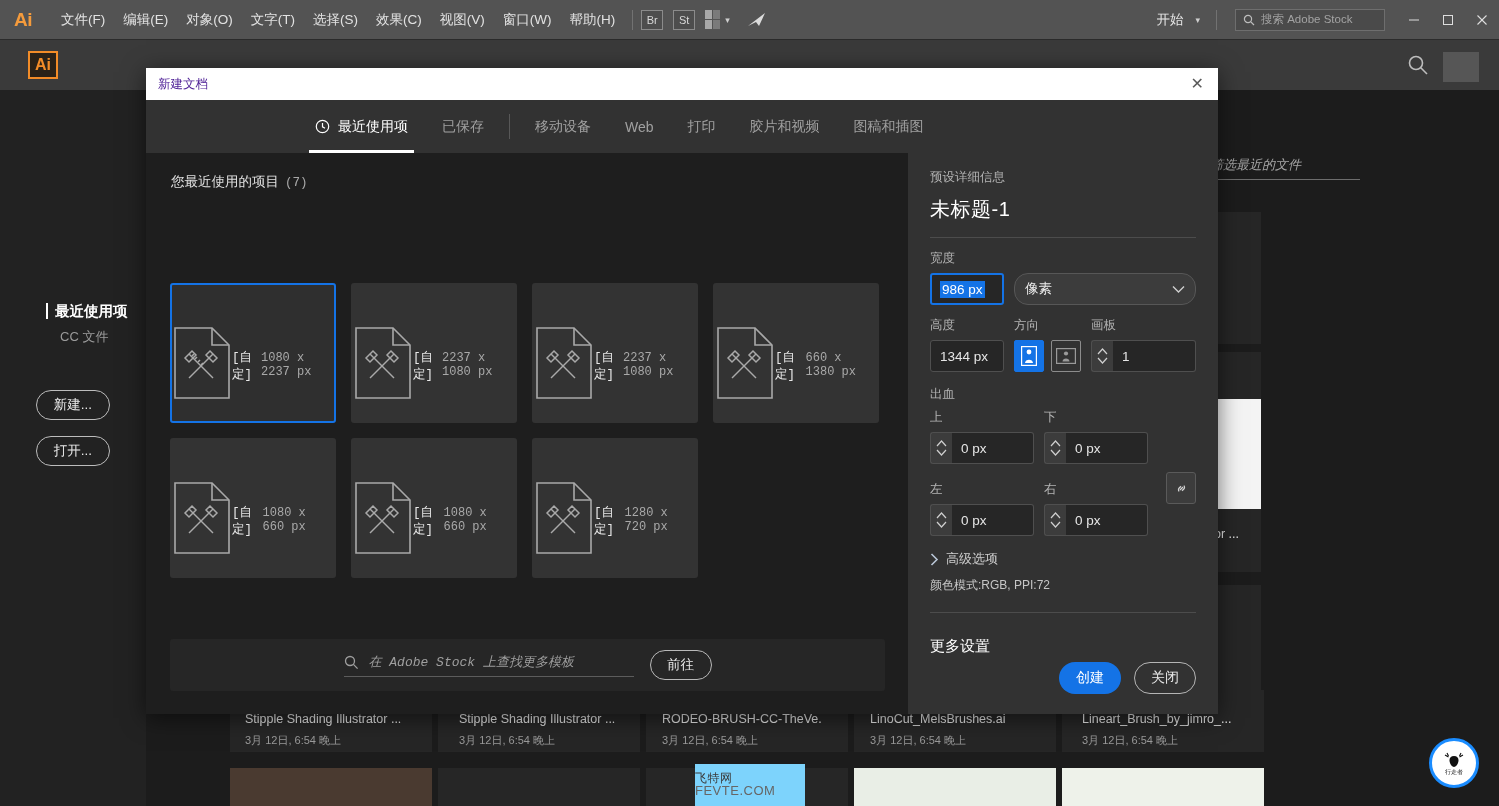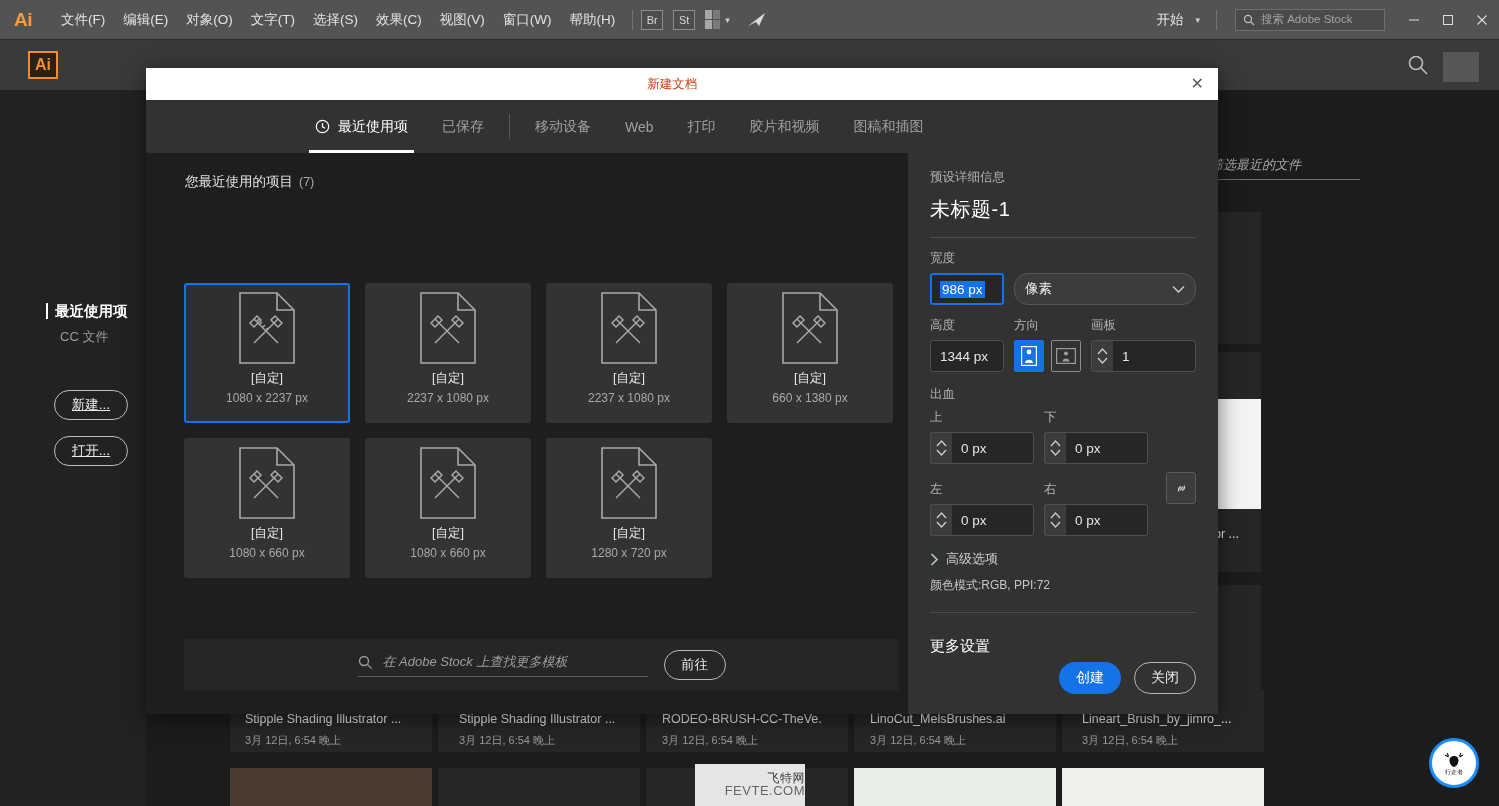--- a/index.html
+++ b/index.html
@@ -68,42 +68,42 @@
   .home-body { position: absolute; left: 0; top: 90px; width: 1499px; height: 716px; background: #1c1c1c; }
   .home-sidebar { position: absolute; left: 0; top: 90px; width: 146px; height: 716px; background: #222222; }
   .side-head {
     position: absolute; left: 55px; top: 212px; color: #ffffff; font-size: 14.5px; font-weight: bold;
   }
   .side-head::before {
     content: ""; position: absolute; left: -9px; top: 1px; width: 2px; height: 16px; background: #ffffff;
   }
   .side-sub { position: absolute; left: 60px; top: 238px; color: #9b9b9b; font-size: 13px; }
   .side-btn {
-    position: absolute; left: 54px; width: 74px; height: 30px; border: 1px solid #bcbcbc;
+    position: absolute; left: 36px; width: 74px; height: 30px; border: 1px solid #bcbcbc;
     border-radius: 15px; color: #e9e9e9; font-size: 13.5px;
-    display: flex; align-items: center; justify-content: center; text-decoration: underline;
+    display: flex; align-items: center; justify-content: center;
   }
   .side-btn.n1 { top: 300px; }
   .side-btn.n2 { top: 346px; }
 
   .filter-recent {
     position: absolute; left: 1210px; top: 156px; width: 150px;
     color: #a5a5a5; font-size: 13px; font-style: italic;
     border-bottom: 1px solid #6d6d6d; padding-bottom: 5px;
   }
 
   .bg-card { position: absolute; background: #262626; }
   .bg-thumb { position: absolute; background: #2e2e2e; }
   .bg-file-name { position: absolute; color: #e3e3e3; font-size: 12.5px; white-space: nowrap; overflow: hidden; }
   .bg-file-date { position: absolute; color: #9a9a9a; font-size: 11px; white-space: nowrap; text-align: center; }
 
   .watermark {
     position: absolute; left: 695px; top: 764px; width: 110px; height: 42px;
-    background: #e5e5e5; color: #555; font-size: 14px;
-    display: flex; flex-direction: column; align-items: flex-end; justify-content: center;
+    background: #7dd3fc; color: #555; font-size: 14px;
+    display: flex; flex-direction: column; align-items: flex-start; justify-content: center;
     line-height: 1.05; letter-spacing: 0.5px;
   }
   .watermark .wm1 { font-size: 12px; color: #3a3a3a; }
   .watermark .wm2 { font-size: 13px; color: #666; }
 
   .deer-badge {
     position: absolute; right: 20px; bottom: 18px; width: 50px; height: 50px;
     border-radius: 50%; background: #ffffff; border: 3px solid #1a8cff;
     display: flex; flex-direction: column; align-items: center; justify-content: center;
   }
@@ -111,50 +111,50 @@
 
   
   .modal {
     position: absolute; left: 146px; top: 68px; width: 1072px; height: 646px;
     background: #1e1e1e; box-shadow: 0 4px 22px rgba(0,0,0,.55);
   }
   .modal-titlebar {
     height: 32px; background: #ffffff; display: flex; align-items: center;
     padding: 0 10px 0 12px;
   }
-  .modal-title { color: #c2410c; font-size: 12.5px; flex: 1; text-align: center; }
+  .modal-title { color: #4c1d95; font-size: 12.5px; flex: 1; }
   .modal-x { color: #5a5a5a; font-size: 16px; line-height: 1; padding: 0 4px; cursor: pointer; }
 
   .tabbar {
     height: 53px; background: #323232; display: flex; align-items: stretch;
     padding-left: 152px; position: relative;
   }
   .tab {
     display: flex; align-items: center; gap: 8px; padding: 0 17px;
     color: #a0a0a0; font-size: 14px; position: relative; cursor: default;
   }
   .tab.active { color: #ffffff; }
   .tab.active::after {
     content: ""; position: absolute; left: 11px; right: 11px; bottom: 0; height: 3px; background: #ffffff;
   }
   .tab-sep { width: 1px; background: #585858; margin: 14px 8px; }
   .clock-ico { display: inline-flex; }
 
   .modal-body { position: relative; height: 561px; background: #1e1e1e; }
 
-  .left-pane { position: absolute; left: 16px; top: 0; width: 762px; height: 561px; }
+  .left-pane { position: absolute; left: 2px; top: 0; width: 762px; height: 561px; font-family: Liberation Mono, monospace; }
   .recent-title { position: absolute; left: 169px; top: 164px; }
   .sec-title { color: #e0e0e0; font-size: 13.5px; }
   .sec-count { color: #a8a8a8; font-size: 12.5px; margin-left: 6px; }
 
   .grid { position: absolute; left: 22px; top: 130px; display: flex; flex-wrap: wrap; gap: 15px 15px; width: 725px; }
   .preset-card {
     width: 166px; height: 140px; background: #333333; border-radius: 3px;
-    display: flex; flex-direction: column; align-items: center; justify-content: flex-start;
-    padding-top: 6px; cursor: default; border: 2px solid transparent;
+    display: flex; flex-direction: row; align-items: center; justify-content: flex-start;
+    padding-top: 20px; cursor: default; border: 2px solid transparent;
   }
   .preset-card.selected { border-color: #1473e6; background: #2f2f2f; }
   .pc-icon { height: 74px; display: flex; align-items: center; justify-content: center; }
   .pc-name { color: #e9e9e9; font-size: 12.5px; margin-top: 5px; }
   .pc-dims { color: #a9a9a9; font-size: 12px; margin-top: 4px; }
 
   .stock-bar {
     position: absolute; left: 22px; bottom: 23px; width: 715px; height: 52px;
     background: #262626; border-radius: 3px; display: flex; align-items: center; justify-content: center; gap: 16px;
   }

